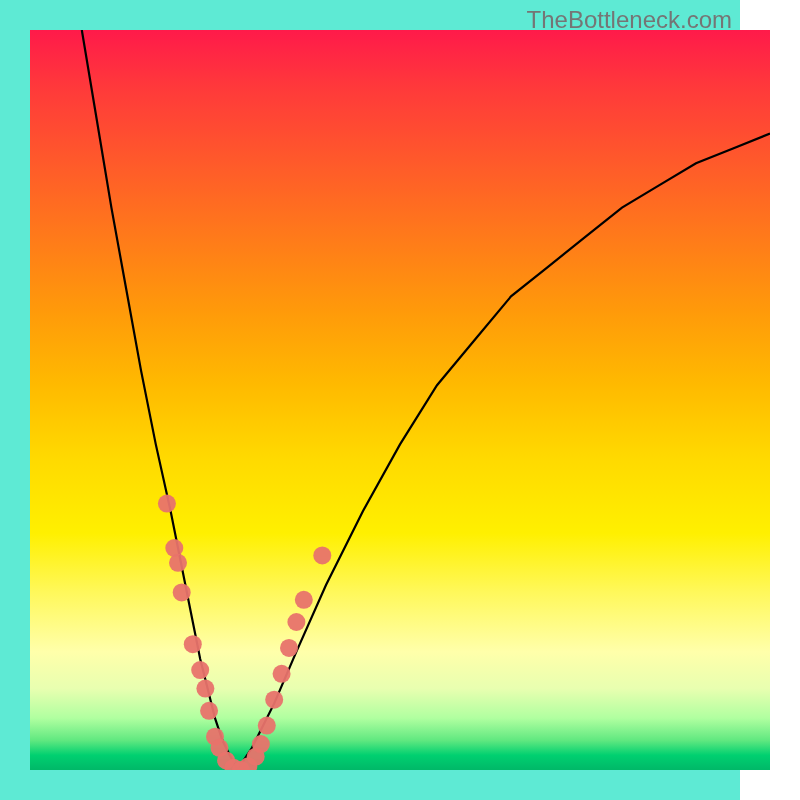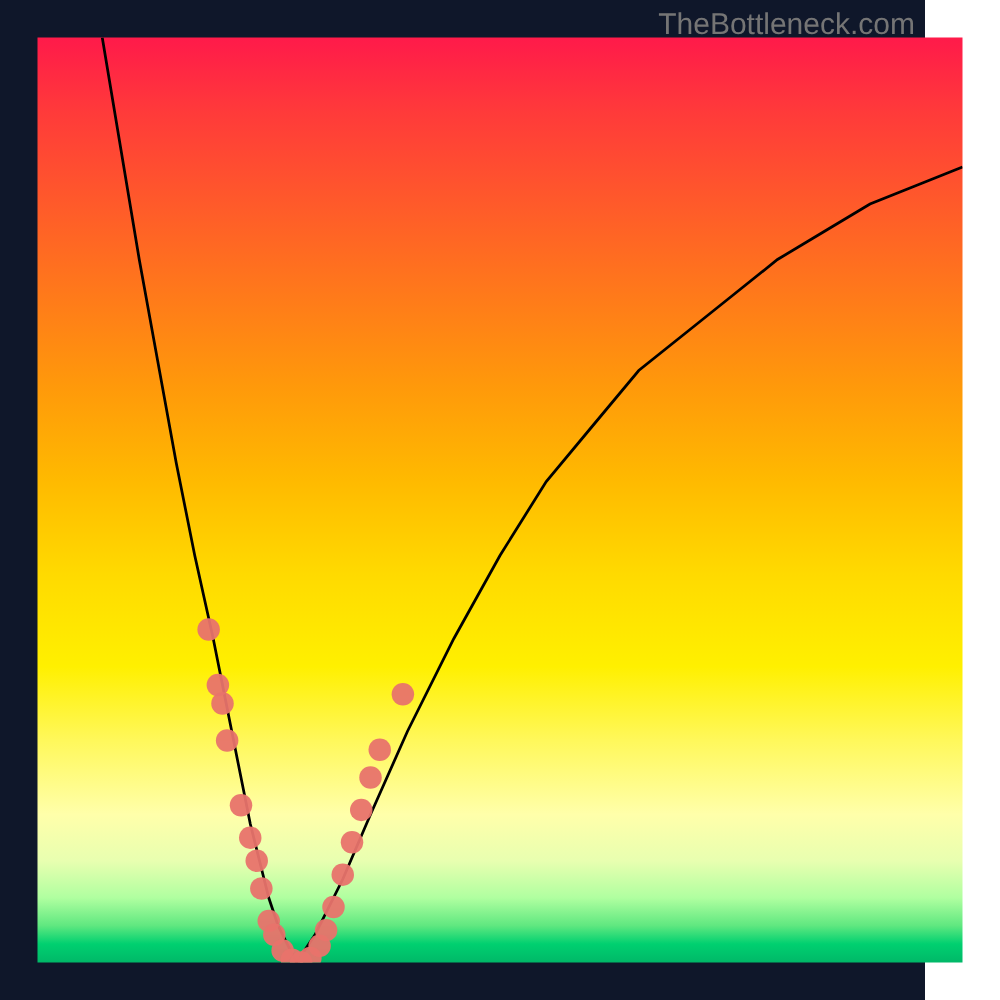--- a/index.html
+++ b/index.html
@@ -7,21 +7,21 @@
     padding: 0;
     width: 800px;
     height: 800px;
     overflow: hidden;
     font-family: Arial, sans-serif;
   }
   .chart-container {
     position: relative;
     width: 740px;
     height: 800px;
-    background: #0f172a;
+    background: #5eead4;
   }
   .plot-area {
     position: absolute;
     left: 30px;
     top: 30px;
     width: 740px;
     height: 740px;
     background: linear-gradient(to bottom,
       #ff1a4a 0%,
       #ff3a3a 8%,

